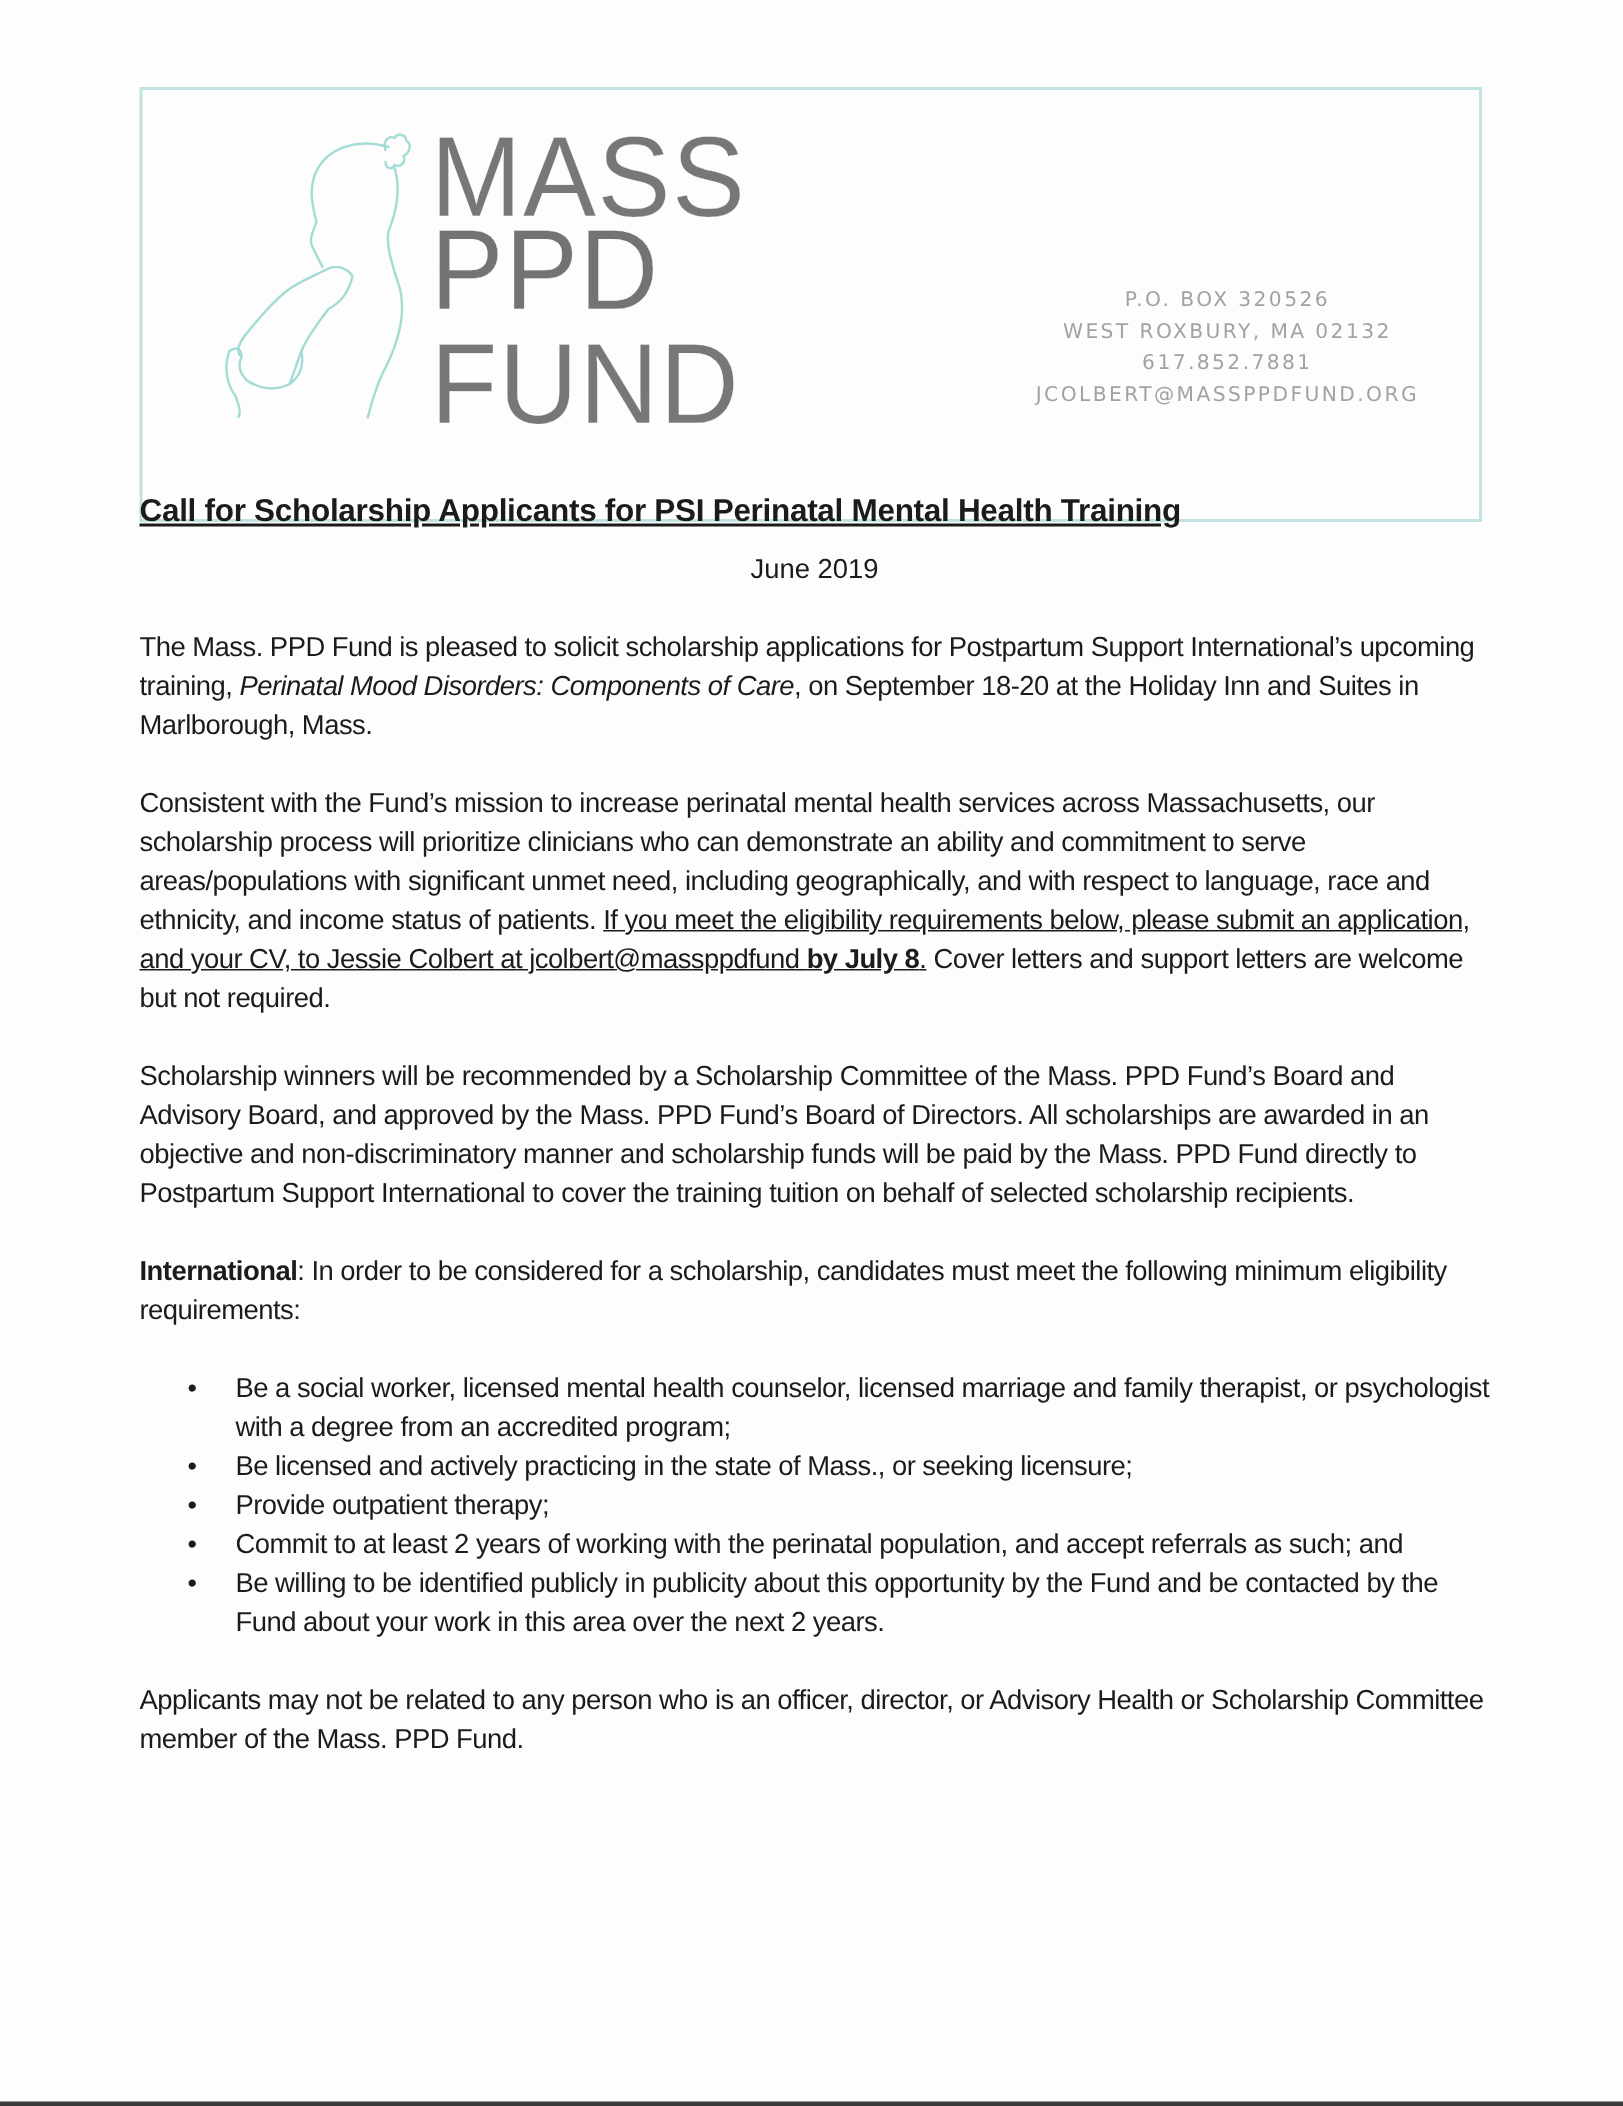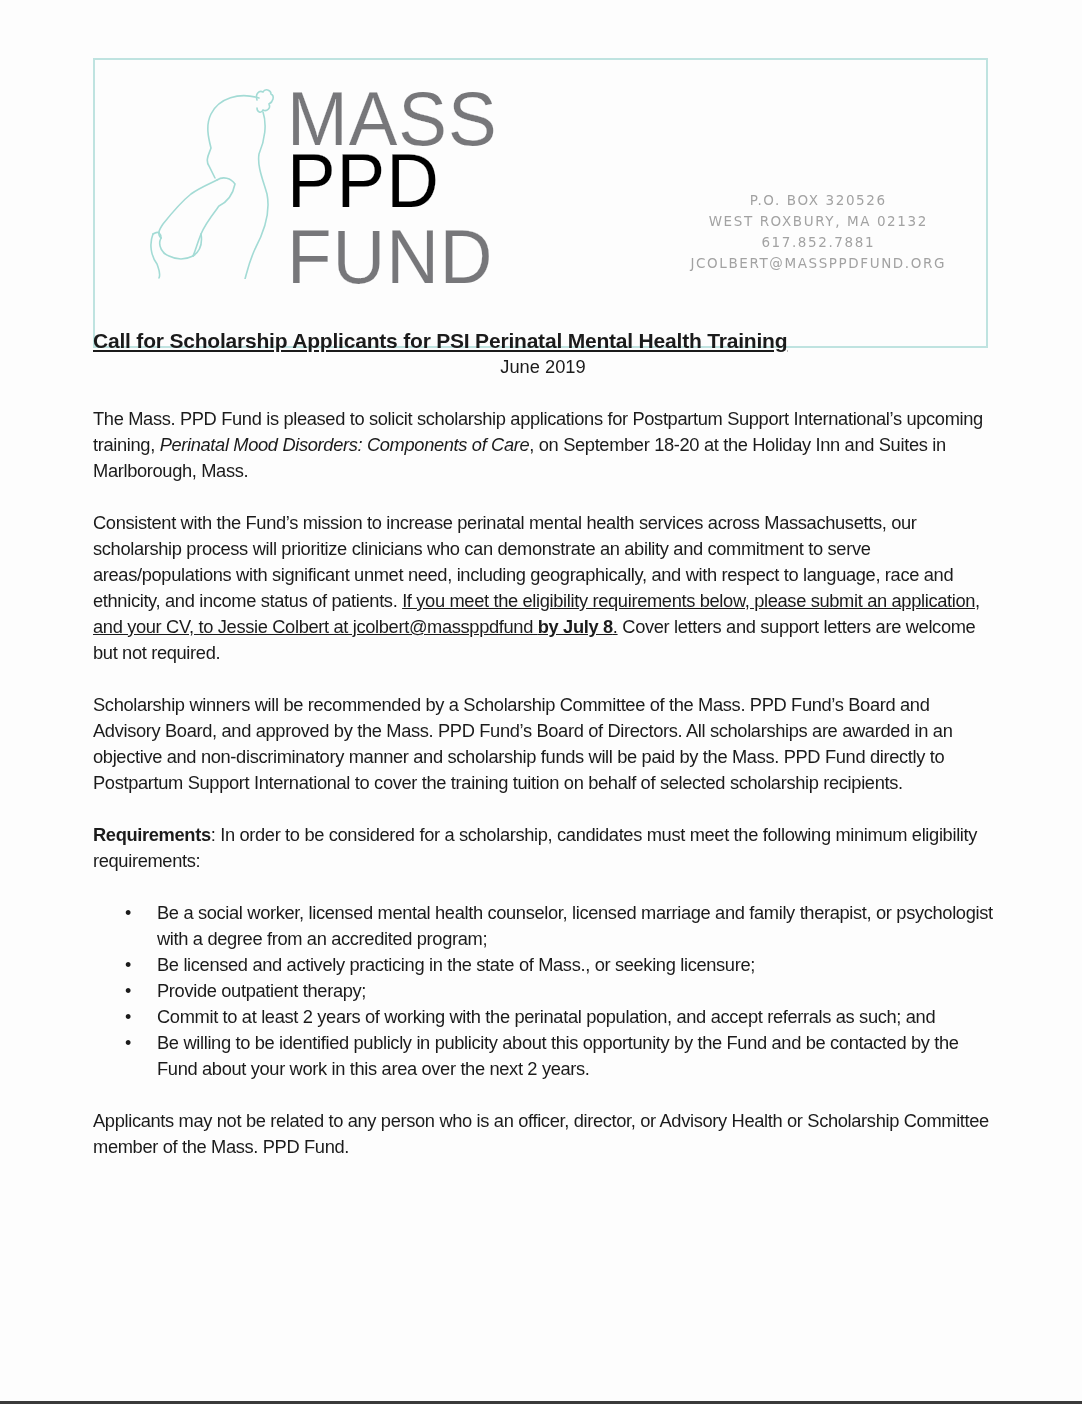--- a/index.html
+++ b/index.html
@@ -25,21 +25,21 @@
   .logo-figure {
     position: absolute; left: 44px; top: 24px; width: 140px; height: 195px;
   }
   .logo-word {
     position: absolute; left: 192px;
     font-family: "Liberation Sans", sans-serif;
     font-weight: 300;
     font-size: 76px; line-height: 62px; letter-spacing: 1px;
   }
   .logo-mass { top: 28px; color: #77777a; }
-  .logo-ppd { top: 90px; color: #000000; }
+  .logo-ppd { top: 90px; color: #737373; }
   .logo-fund { top: 166px; color: #77777a; }
   .logo-word span { display: inline-block; transform: scaleX(0.96); transform-origin: left; -webkit-text-stroke: 0.2px #fff; }
   .contact {
     position: absolute; right: 40px; top: 130px;
     text-align: center;
     font-family: "DejaVu Sans", sans-serif;
     font-size: 13.5px; line-height: 21px;
     letter-spacing: 1.6px;
     color: #a2a2a2;
   }
@@ -50,21 +50,21 @@
     position: absolute; left: 93px; top: 328px; width: 900px;
     font-family: "Liberation Sans Narrow", "Liberation Sans", sans-serif;
     font-size: 18.3px; line-height: 26px;
     color: #1b1b1b;
   }
   .doc .title {
     text-align: left; font-weight: bold; text-decoration: underline;
     font-size: 21px; letter-spacing: -0.2px;
     margin: 0; line-height: 26px;
   }
-  .doc .date { text-align: center; margin: 0 0 26px 0; }
+  .doc .date { text-align: center; margin: 12px 0 26px 0; }
   .doc p { margin: 0 0 26px 0; letter-spacing: -0.35px; }
   .u { text-decoration: underline; }
   .b { font-weight: bold; }
   .i { font-style: italic; }
   ul.req {
     list-style: none; margin: 0 0 26px 0; padding: 0;
   }
   ul.req li {
     position: relative; padding-left: 64px; letter-spacing: -0.35px;
   }
@@ -106,21 +106,21 @@
 <div class="doc">
   <h1 class="title">Call for Scholarship Applicants for PSI Perinatal Mental Health Training</h1>
   <div class="date">June 2019</div>
 
   <p><span>The Mass. PPD Fund is pleased to solicit scholarship applications for Postpartum Support International’s upcoming training, </span><span class="i">Perinatal Mood Disorders: Components of Care</span><span>, on September 18-20 at the Holiday Inn and Suites in Marlborough, Mass.</span></p>
 
   <p><span>Consistent with the Fund’s mission to increase perinatal mental health services across Massachusetts, our scholarship process will prioritize clinicians who can demonstrate an ability and commitment to serve areas/populations with significant unmet need, including geographically, and with respect to language, race and ethnicity, and income status of patients. </span><span class="u"><span>If you meet the eligibility requirements below, please submit an application, and your CV, to Jessie Colbert at jcolbert@massppdfund </span><span class="b">by July 8</span><span>.</span></span><span> Cover letters and support letters are welcome but not required.</span></p>
 
   <p>Scholarship winners will be recommended by a Scholarship Committee of the Mass. PPD Fund’s Board and Advisory Board, and approved by the Mass. PPD Fund’s Board of Directors. All scholarships are awarded in an objective and non-discriminatory manner and scholarship funds will be paid by the Mass. PPD Fund directly to Postpartum Support International to cover the training tuition on behalf of selected scholarship recipients.</p>
 
-  <p><span class="b">Requirements</span><span>: In order to be considered for a scholarship, candidates must meet the following minimum eligibility requirements:</span></p>
+  <p><span class="b">International</span><span>: In order to be considered for a scholarship, candidates must meet the following minimum eligibility requirements:</span></p>
 
   <ul class="req">
     <li><span class="bullet">•</span><span>Be a social worker, licensed mental health counselor, licensed marriage and family therapist, or psychologist with a degree from an accredited program;</span></li>
     <li><span class="bullet">•</span><span>Be licensed and actively practicing in the state of Mass., or seeking licensure;</span></li>
     <li><span class="bullet">•</span><span>Provide outpatient therapy;</span></li>
     <li><span class="bullet">•</span><span>Commit to at least 2 years of working with the perinatal population, and accept referrals as such; and</span></li>
     <li><span class="bullet">•</span><span>Be willing to be identified publicly in publicity about this opportunity by the Fund and be contacted by the Fund about your work in this area over the next 2 years.</span></li>
   </ul>
 
   <p>Applicants may not be related to any person who is an officer, director, or Advisory Health or Scholarship Committee member of the Mass. PPD Fund.</p>

